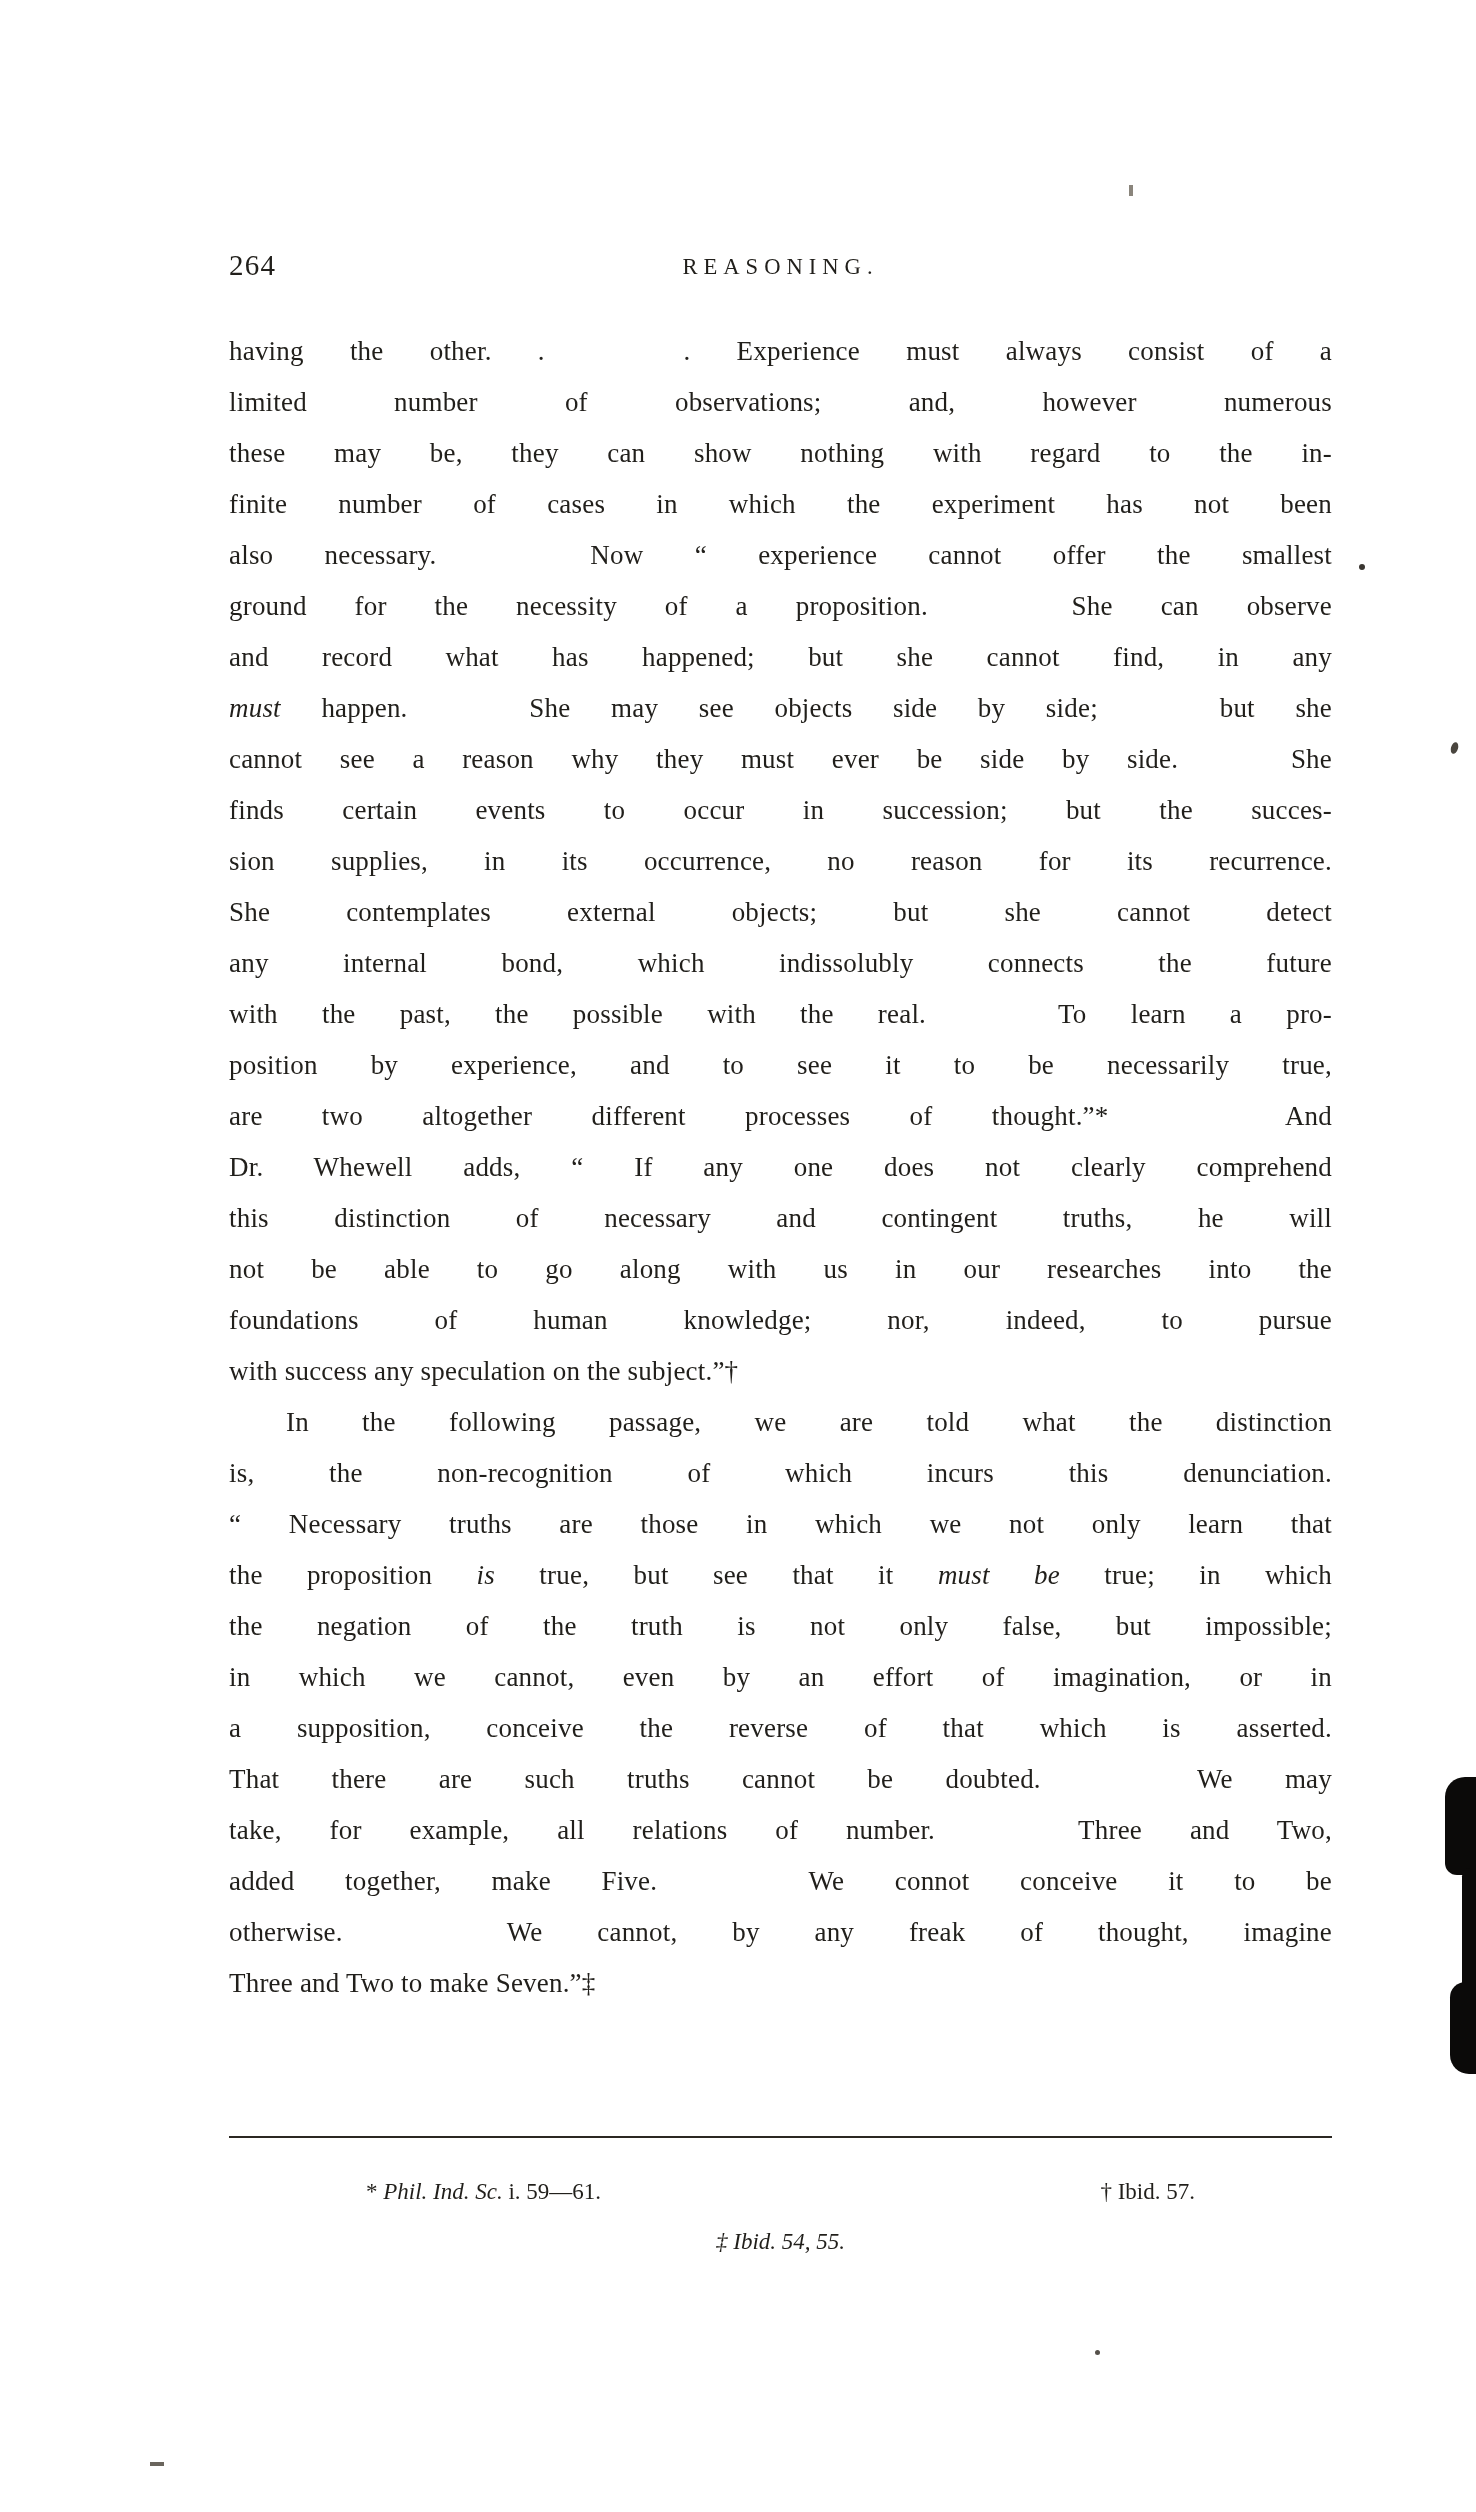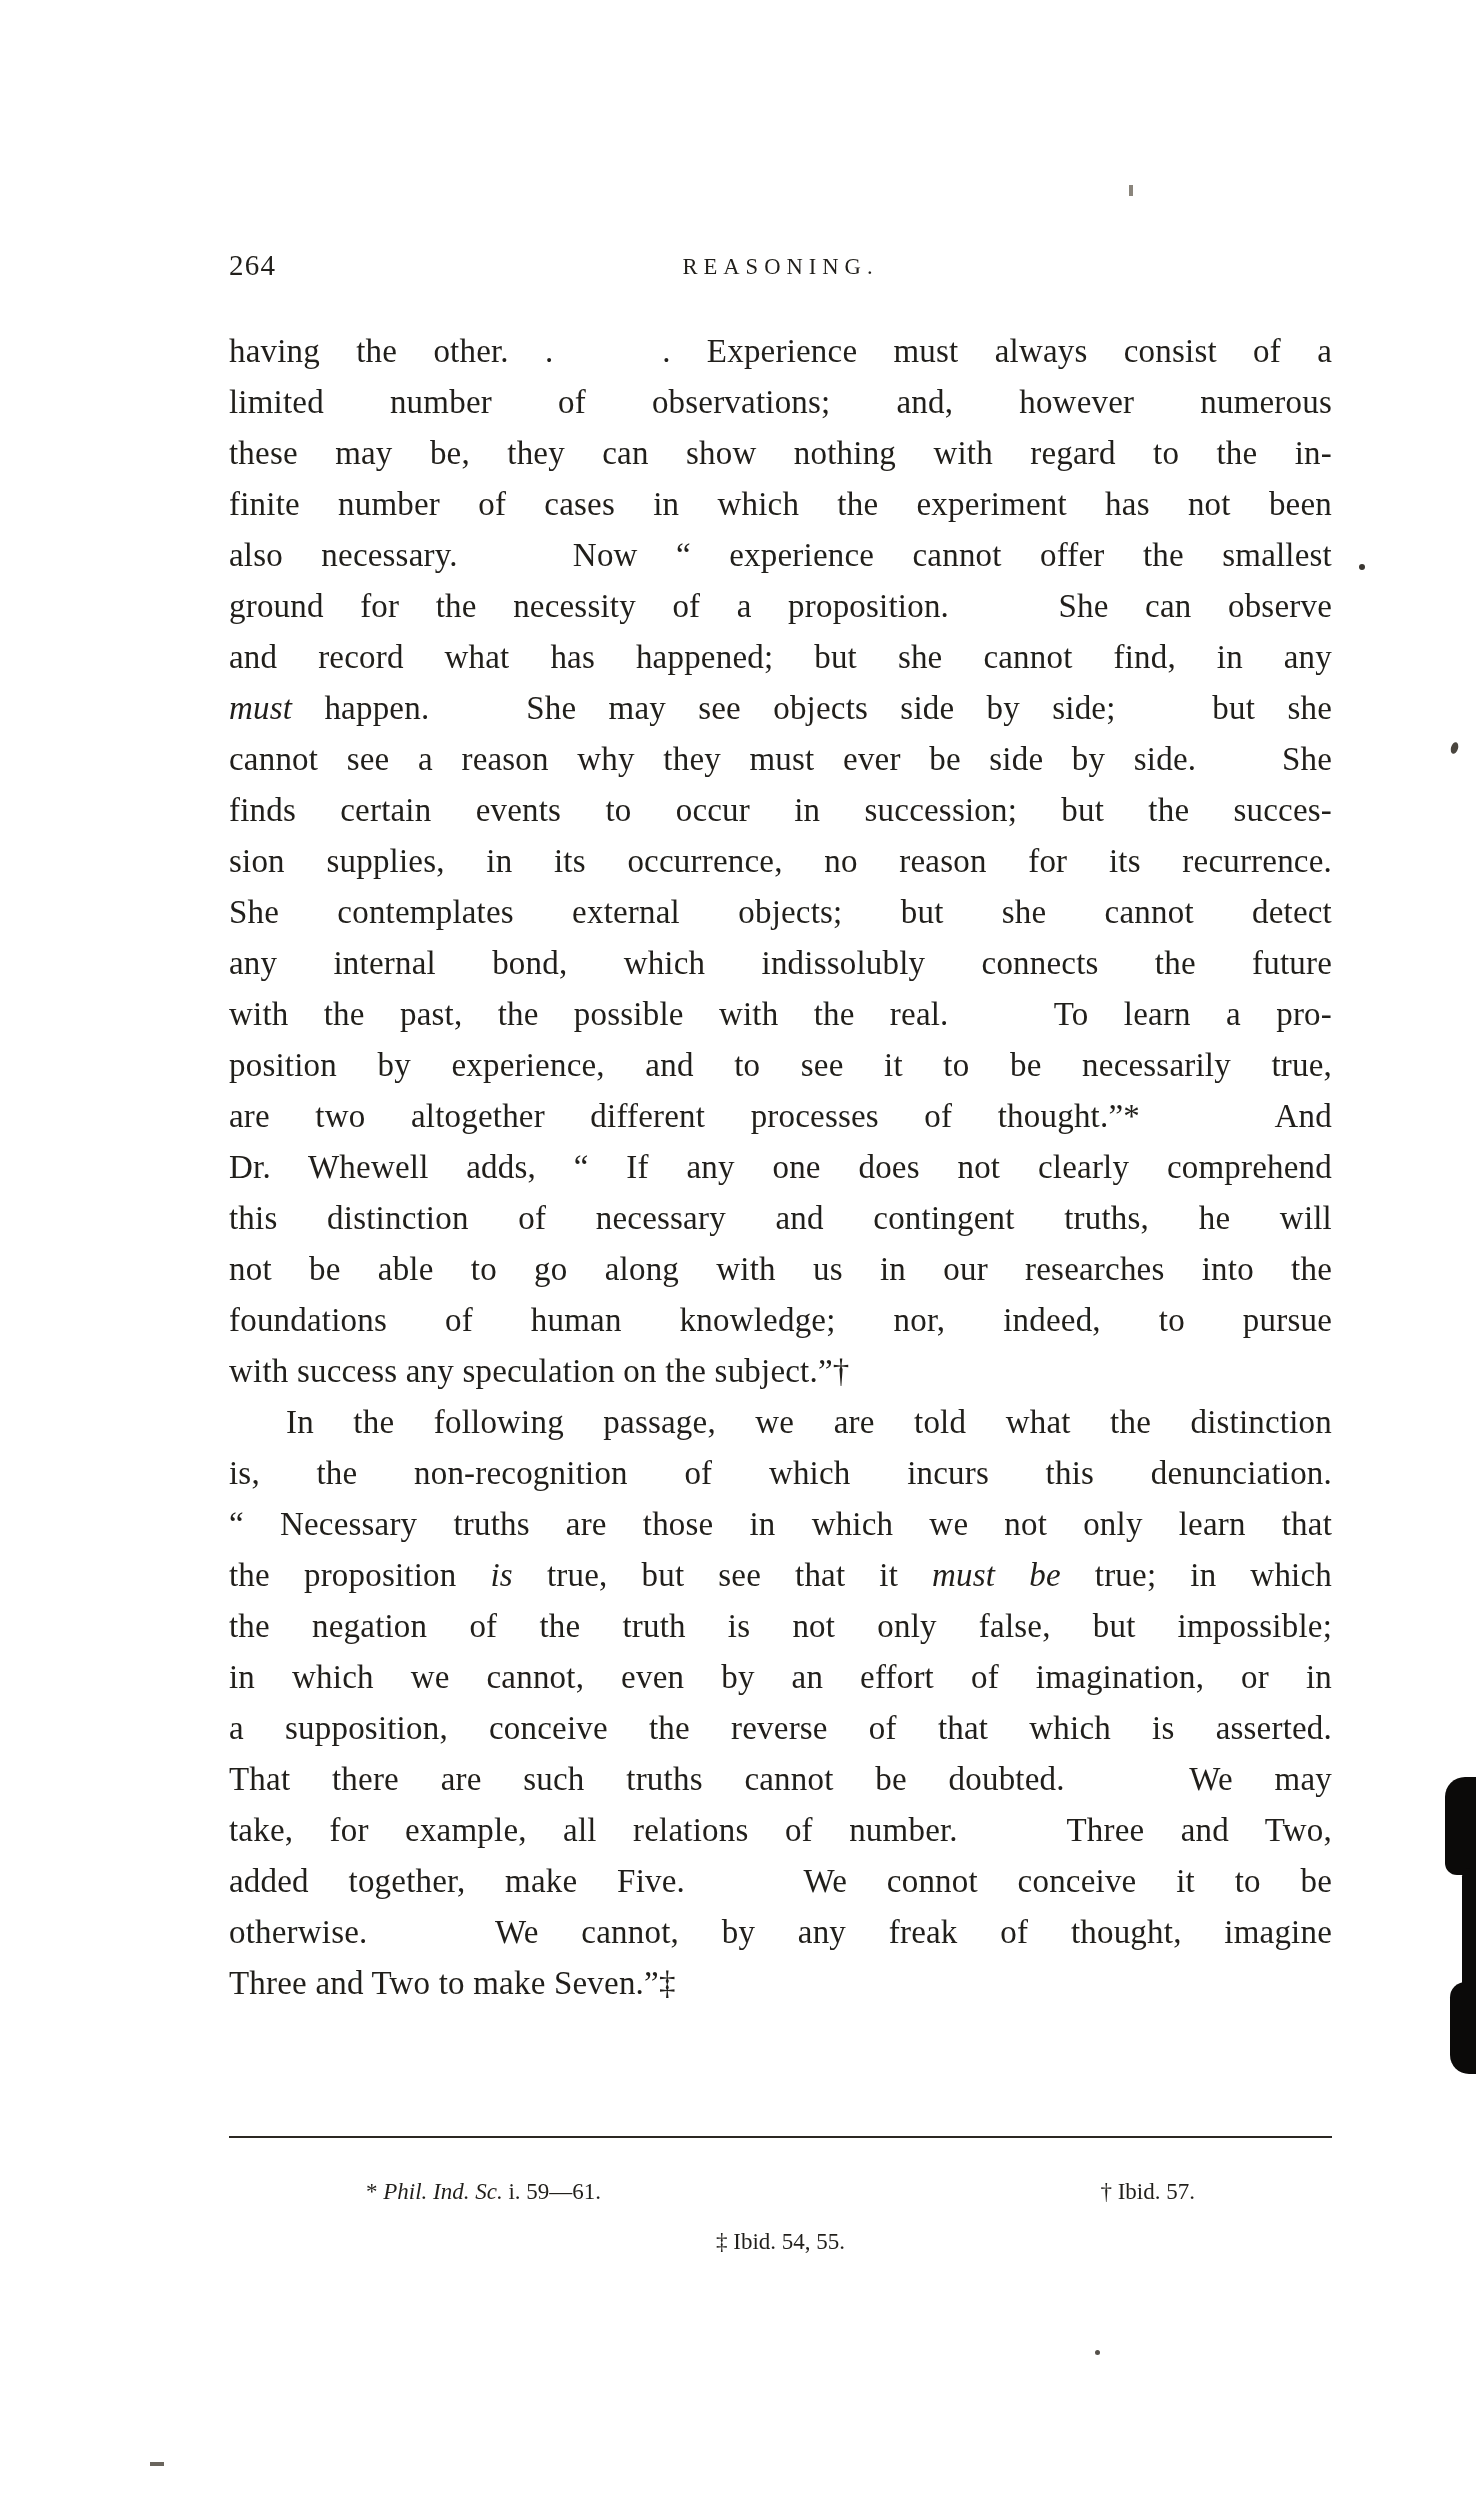--- a/index.html
+++ b/index.html
@@ -33,21 +33,21 @@
     top: 4.8px;
     text-align: center;
     font-size: 22.6px;
     letter-spacing: 6px;
   }
   .body-text {
     position: absolute;
     left: 229px;
     top: 326px;
     width: 1103px;
-    font-size: 33px;
+    font-size: 27px;
     line-height: 51px;
     letter-spacing: 0.2px;
   }
   .line {
     text-align: justify;
     text-align-last: justify;
   }
   .line.last { text-align-last: left; }
   .line.indent { text-indent: 57px; }
   .line i { font-style: italic; }
@@ -65,21 +65,21 @@
     top: 2167px;
     width: 1103px;
     font-size: 23px;
     line-height: 50px;
   }
   .fn-row1 {
     display: flex;
     justify-content: space-between;
     padding: 0 137px 0 137px;
   }
-  .fn-row2 { text-align: center; }
+  .fn-row2 { text-align: center; font-style: italic; }
   .blot {
     position: absolute;
     right: 0;
     background: #0b0a09;
   }
   .blot-top    { top: 1777px; height: 98px; width: 31px; border-radius: 20px 0 0 12px; }
   .blot-mid    { top: 1868px; height: 122px; width: 14.3px; border-radius: 8.3px 0 0 7.1px; }
   .blot-bottom { top: 1982px; height: 92px; width: 26px; border-radius: 15.5px 0 0 19px; }
   .speck { position: absolute; background: #3a3631; }
   .speck-dot-right      { left: 1359px; top: 564px;  width: 6px; height: 6px; border-radius: 50%; }

